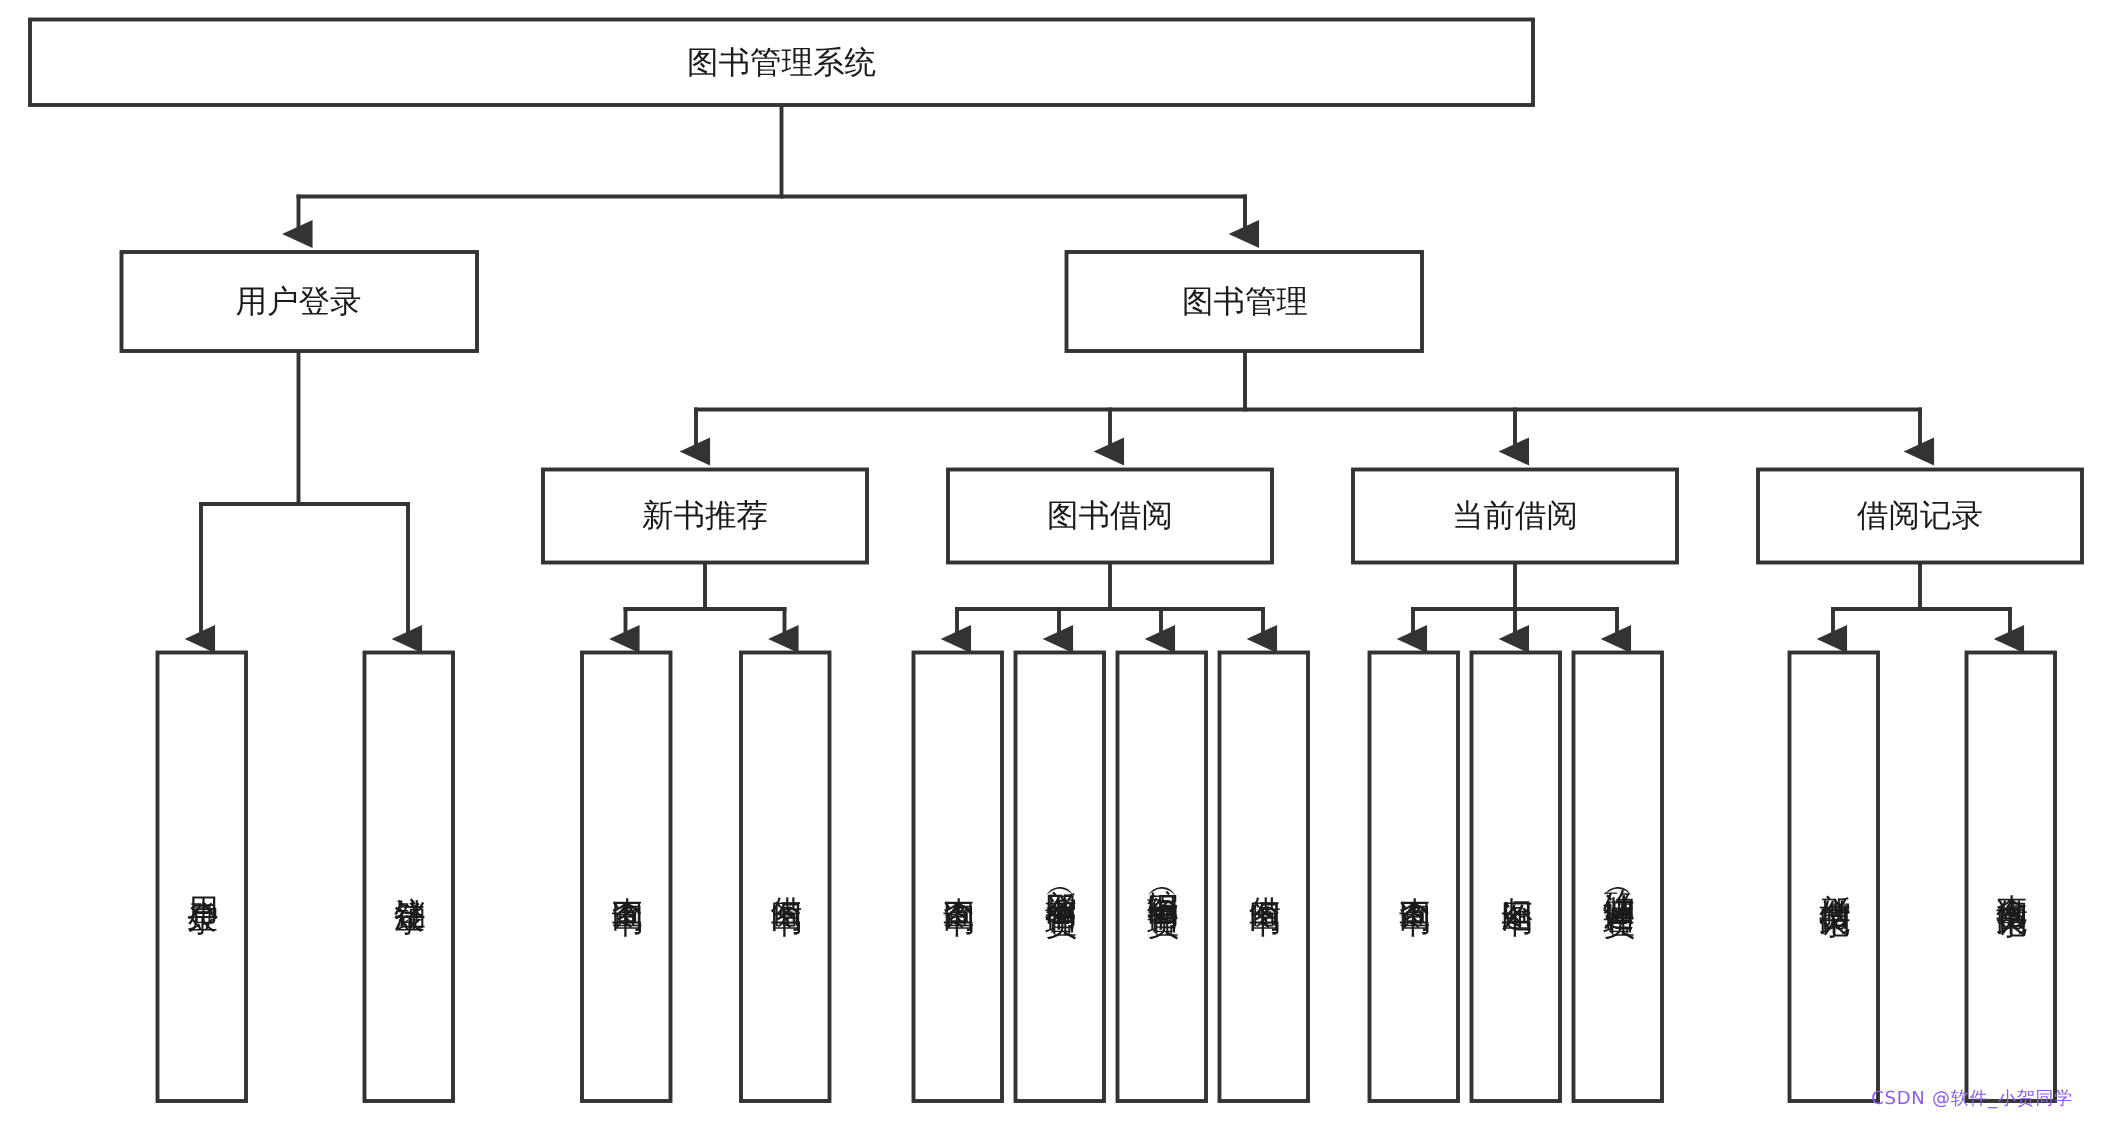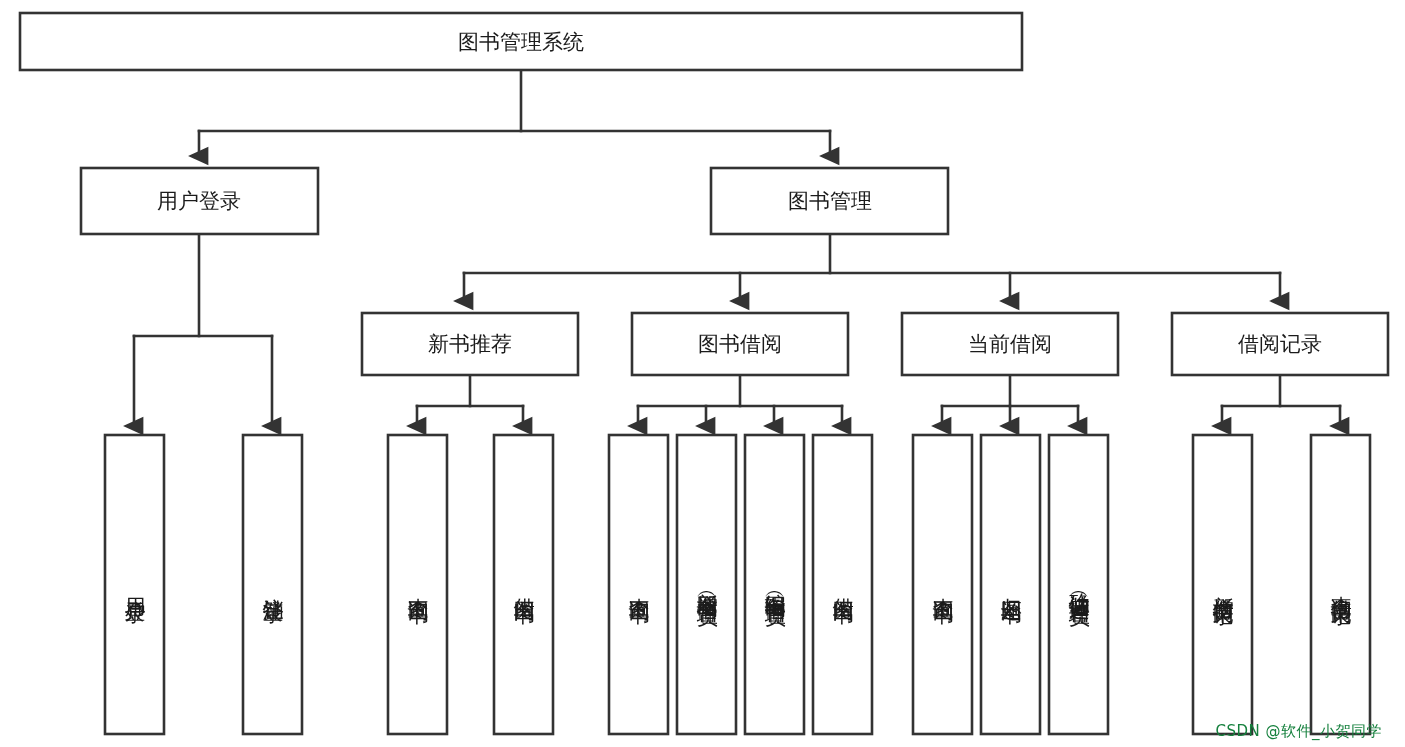--- a/index.html
+++ b/index.html
@@ -58,22 +58,22 @@
     line-height: 1.22;
     letter-spacing: 2px;
     color: #1b1b1b;
     white-space: nowrap;
   }
   .watermark {
     position: absolute;
     right: 10px;
     bottom: 6px;
     font-family: "DejaVu Sans", "Liberation Sans", sans-serif;
-    font-size: 15px;
-    color: #15803d;
+    font-size: 12px;
+    color: #8b5cf6;
     letter-spacing: 0.5px;
     white-space: nowrap;
   }
 </style>
 </head>
 <body>
 
 <div id="diagram-root">
 
   <svg class="diagram-svg" viewBox="0 0 1405 747">

